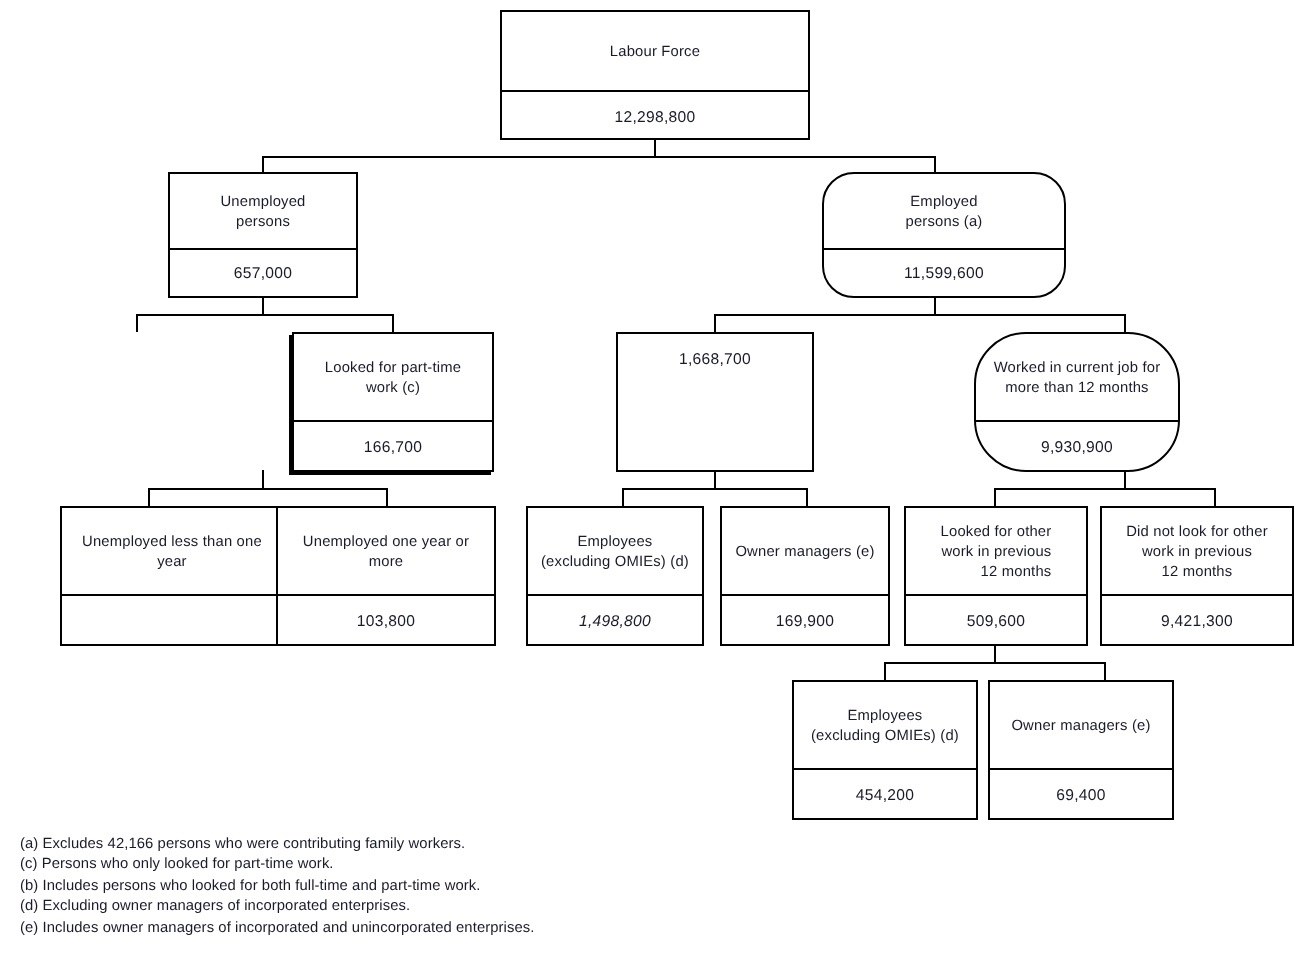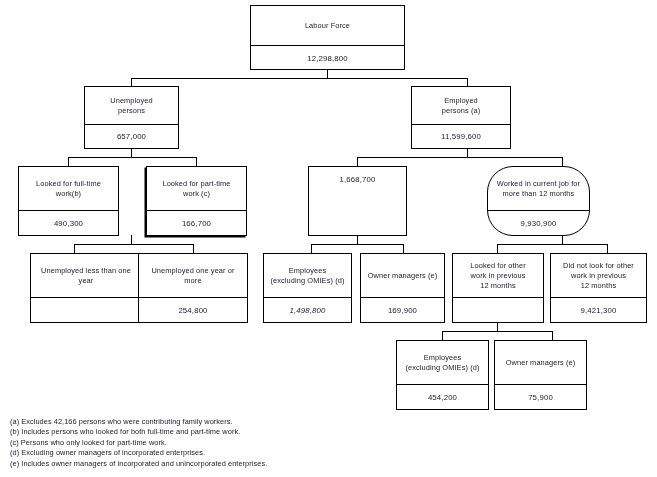--- a/index.html
+++ b/index.html
@@ -123,39 +123,30 @@
   <div class="node" style="left:84px; top:86px; width:95px; height:63px;">
     <div class="label" style="height:38px;">
       <span>
         <span>Unemployed</span><br>
         <span>persons</span>
       </span>
     </div>
     <div class="value" style="height:23px;">657,000</div>
   </div>
 
-  <div class="node" style="left:411px; top:86px; width:100px; height:63px;">
+  <div class="node" style="left:411px; top:86px; width:122px; height:63px;border-radius:16px;">
     <div class="label" style="height:38px;">
       <span>
         <span>Employed</span><br>
         <span>persons (a)</span>
       </span>
     </div>
     <div class="value" style="height:23px;">11,599,600</div>
   </div>
 
-  <div class="node" style="left:18px; top:166px; width:101px; height:70px;">
-    <div class="label" style="height:44px;">
-      <span>
-        <span>Looked for full-time</span><br>
-        <span>work(b)</span>
-      </span>
-    </div>
-    <div class="value" style="height:25px;">490,300</div>
-  </div>
 
   <div class="node shadow-left" style="left:146px; top:166px; width:101px; height:70px;">
     <div class="label" style="height:44px;">
       <span>
         <span>Looked for part-time</span><br>
         <span>work (c)</span>
       </span>
     </div>
     <div class="value" style="height:25px;">166,700</div>
   </div>
@@ -183,48 +174,49 @@
     </div>
   </div>
 
   <div class="node" style="left:138px; top:253px; width:110px; height:70px;">
     <div class="label" style="height:44px;">
       <span>
         <span>Unemployed one year or</span><br>
         <span>more</span>
       </span>
     </div>
-    <div class="value" style="height:25px;">254,800</div>
+    <div class="value" style="height:25px;">103,800</div>
   </div>
 
   <div class="node" style="left:263px; top:253px; width:89px; height:70px;">
     <div class="label" style="height:44px;">
       <span>
         <span>Employees</span><br>
         <span>(excluding OMIEs) (d)</span>
       </span>
     </div>
     <div class="value" style="height:25px;font-style:italic;">1,498,800</div>
   </div>
 
   <div class="node" style="left:360px; top:253px; width:85px; height:70px;">
     <div class="label" style="height:44px;">
       <span>Owner managers (e)</span>
     </div>
     <div class="value" style="height:25px;">169,900</div>
   </div>
 
   <div class="node" style="left:452px; top:253px; width:92px; height:70px;">
-    <div class="label" style="height:44px;">
+    <div class="label" style="height:44px;text-align:right;">
       <span>
         <span>Looked for other</span><br>
         <span>work in previous</span><br>
         <span>12 months</span>
       </span>
     </div>
+    <div class="value" style="height:25px;">509,600</div>
   </div>
 
   <div class="node" style="left:550px; top:253px; width:97px; height:70px;">
     <div class="label" style="height:44px;">
       <span>
         <span>Did not look for other</span><br>
         <span>work in previous</span><br>
         <span>12 months</span>
       </span>
     </div>
@@ -238,24 +230,24 @@
         <span>(excluding OMIEs) (d)</span>
       </span>
     </div>
     <div class="value" style="height:25px;">454,200</div>
   </div>
 
   <div class="node" style="left:494px; top:340px; width:93px; height:70px;">
     <div class="label" style="height:44px;">
       <span>Owner managers (e)</span>
     </div>
-    <div class="value" style="height:25px;">75,900</div>
+    <div class="value" style="height:25px;">69,400</div>
   </div>
 
   <div id="footnotes">
     <div class="fn">(a) Excludes 42,166 persons who were contributing family workers.</div>
+    <div class="fn">(c) Persons who only looked for part-time work.</div>
     <div class="fn">(b) Includes persons who looked for both full-time and part-time work.</div>
-    <div class="fn">(c) Persons who only looked for part-time work.</div>
     <div class="fn">(d) Excluding owner managers of incorporated enterprises.</div>
     <div class="fn">(e) Includes owner managers of incorporated and unincorporated enterprises.</div>
   </div>
 
 </div>
 
 </body></html>

